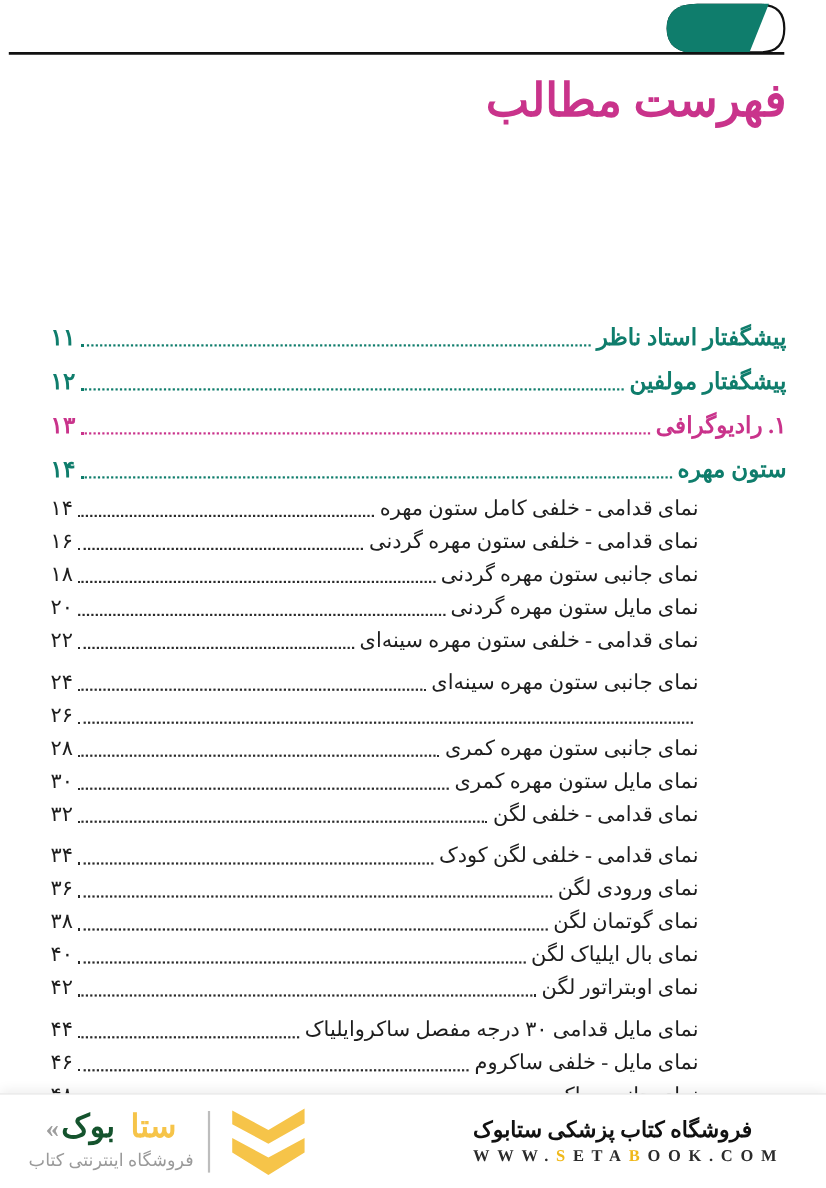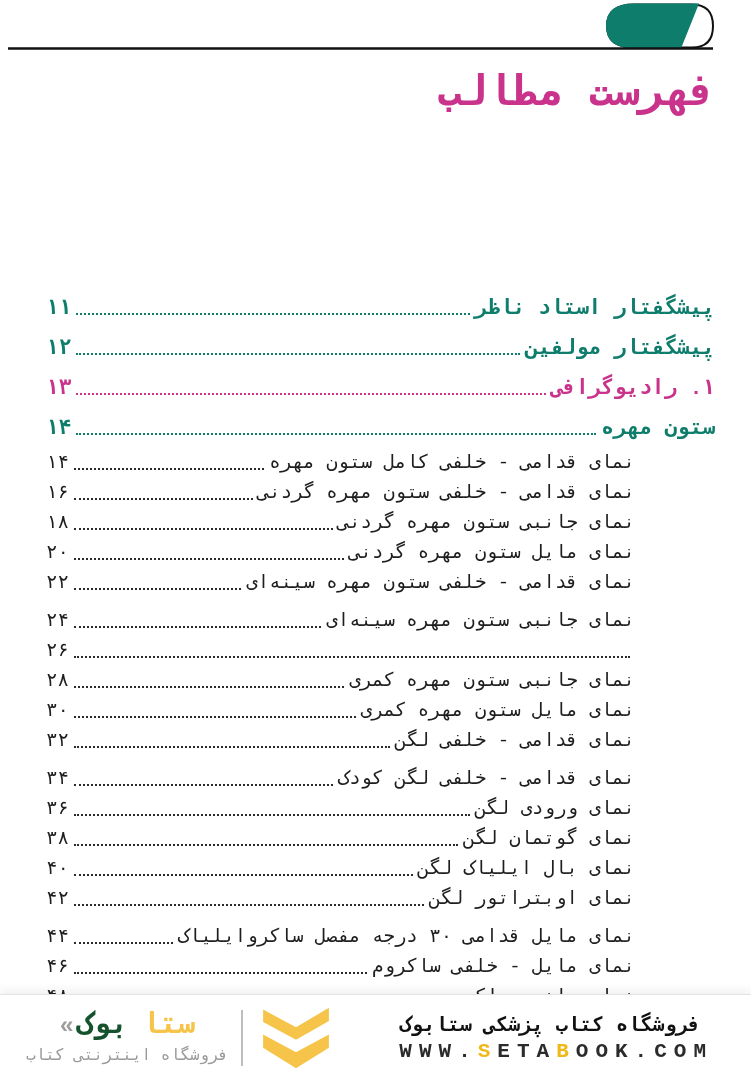--- a/index.html
+++ b/index.html
@@ -1,18 +1,18 @@
 <!DOCTYPE html>
 <html lang="fa"><head>
 <meta charset="utf-8">
 <style>
   html,body{margin:0;padding:0;background:#ffffff;}
   .page{
     position:relative;width:751px;height:1080px;margin:0 auto;background:#fff;
-    overflow:hidden;font-family:Liberation Mono, monospace;color:#1d1d1b;
+    overflow:hidden;font-family:Liberation Serif, serif;color:#1d1d1b;
   }
   
   .header-svg{position:absolute;top:0;left:0;}
   
   .page-title{
     position:absolute;top:66px;right:36px;margin:0;
     font-size:42px;font-weight:bold;color:var(--pink);direction:rtl;
     letter-spacing:-1px;
   }
   
@@ -43,21 +43,21 @@
   .footer-left{display:flex;align-items:center;gap:13px;}
   .logo-textblock{display:flex;flex-direction:column;align-items:center;}
   .brand{display:flex;align-items:baseline;gap:2px;font-weight:bold;font-size:29px;line-height:1;direction:ltr;}
   .brand .mark{color:#9d9d9d;font-size:24px;font-weight:bold;}
   .brand .b-gray{color:#14532d;}
   .brand .b-yellow{color:var(--logo-yellow);margin-left:12px;}
   .tagline{color:#9a9a9a;font-size:16px;margin-top:5px;direction:rtl;white-space:nowrap;}
   .logo-divider{width:2px;height:56px;background:#bdbdbd;}
   .footer-right{display:flex;flex-direction:column;align-items:flex-start;gap:3px;}
   .store-name{font-size:20px;font-weight:bold;direction:rtl;color:#111;}
-  .url{font-size:21px;font-weight:bold;letter-spacing:7px;color:#2b2b2b;white-space:nowrap;}
+  .url{font-size:15px;font-weight:bold;letter-spacing:7px;color:#2b2b2b;white-space:nowrap;}
   .url .seg-yellow{color:var(--yellow);}
 </style>
 </head>
 <body>
 
 <div class="page" style="--teal: #0f7d6c; --pink: #c9338b; --yellow: #f0b819; --logo-yellow: #f6c449;">
 
   <svg class="header-svg" width="751" height="60" viewBox="0 0 751 60" aria-hidden="true">
     <path d="M 692,4.5 H 634 Q 607,4.5 607,26 Q 607,47.5 634,47.5 H 692 Q 713,47.5 713,26 Q 713,4.5 692,4.5 Z" fill="#ffffff" stroke="#111111" stroke-width="2"></path>
     <path d="M 699,3.5 L 681,48.5 L 634,48.5 Q 606,48.5 606,26 Q 606,3.5 634,3.5 Z" fill="#0f7d6c"></path>

